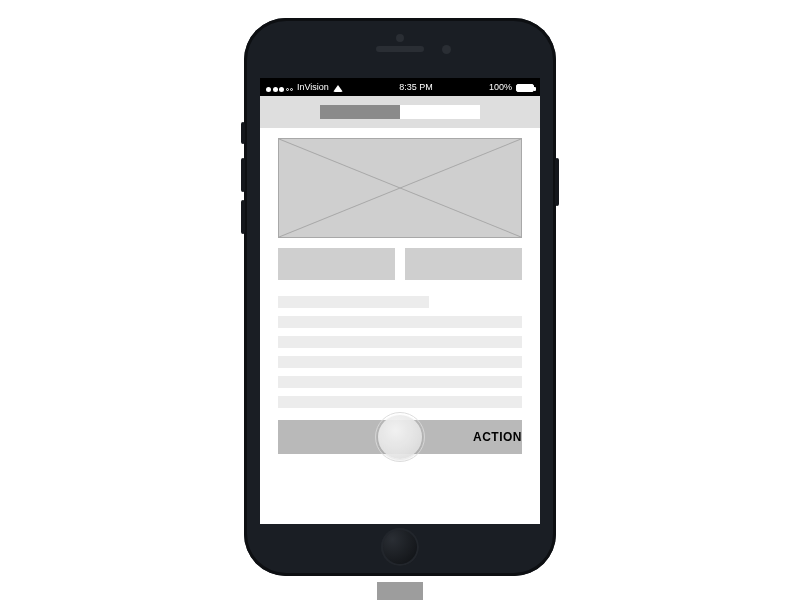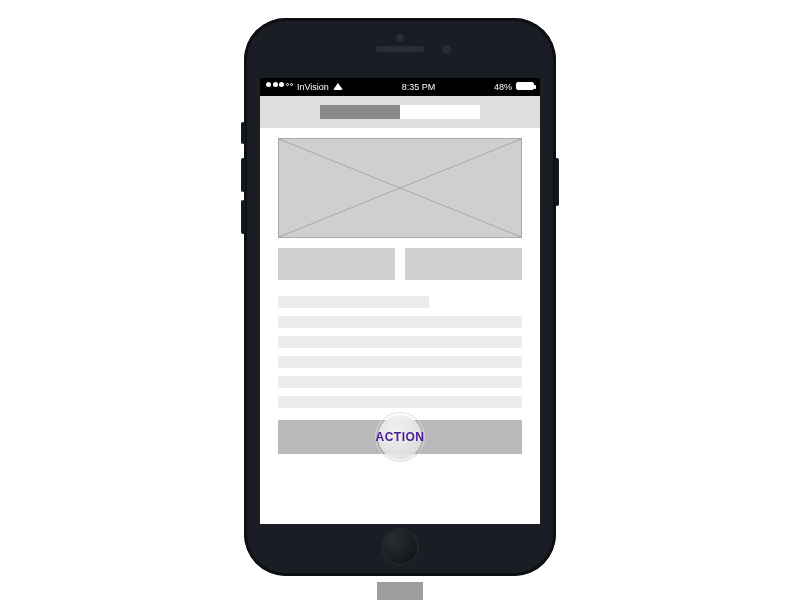--- a/index.html
+++ b/index.html
@@ -77,21 +77,21 @@
       height: 18px;
       background: #000;
       color: #fff;
       font-size: 9px;
       display: flex;
       align-items: center;
       justify-content: space-between;
       padding: 0 6px;
       font-weight: 500;
     }
-    .status-left, .status-right { display: flex; align-items: flex-start; gap: 4px; }
+    .status-left, .status-right { display: flex; align-items: flex-end; gap: 4px; }
     .sig-dots { display: flex; gap: 1.5px; align-items: center; }
     .sig-dot {
       width: 5px; height: 5px; border-radius: 50%;
       background: #fff;
     }
     .sig-dot.hollow { background: transparent; border: 1px solid #fff; width: 3px; height: 3px; }
     .wifi-icon {
       width: 10px; height: 8px;
       position: relative;
     }
@@ -177,22 +177,22 @@
     .line {
       height: 12px;
       background: #ececec;
     }
     .line.short { width: 62%; }
     .action-btn {
       height: 34px;
       background: #b9b9b9;
       display: flex;
       align-items: center;
-      justify-content: center;
-      color: #4c1d95;
+      justify-content: flex-end;
+      color: #000000;
       font-weight: 700;
       font-size: 12px;
       letter-spacing: 0.5px;
       margin-top: 2px;
       position: relative;
     }
     .tap-indicator {
       position: absolute;
       width: 44px; height: 44px;
       border-radius: 50%;
@@ -241,21 +241,21 @@
             <span class="sig-dot"></span>
             <span class="sig-dot"></span>
             <span class="sig-dot hollow"></span>
             <span class="sig-dot hollow"></span>
         </div>
         <span>InVision</span>
         <span class="wifi-icon"></span>
       </div>
       <div>8:35 PM</div>
       <div class="status-right">
-        <span>48%</span>
+        <span>100%</span>
         <span class="battery"></span>
       </div>
     </div>
 
     <div class="app">
       <div class="header">
         <div class="tabs">
           <div class="tab active"></div>
           <div class="tab inactive"></div>
         </div>

